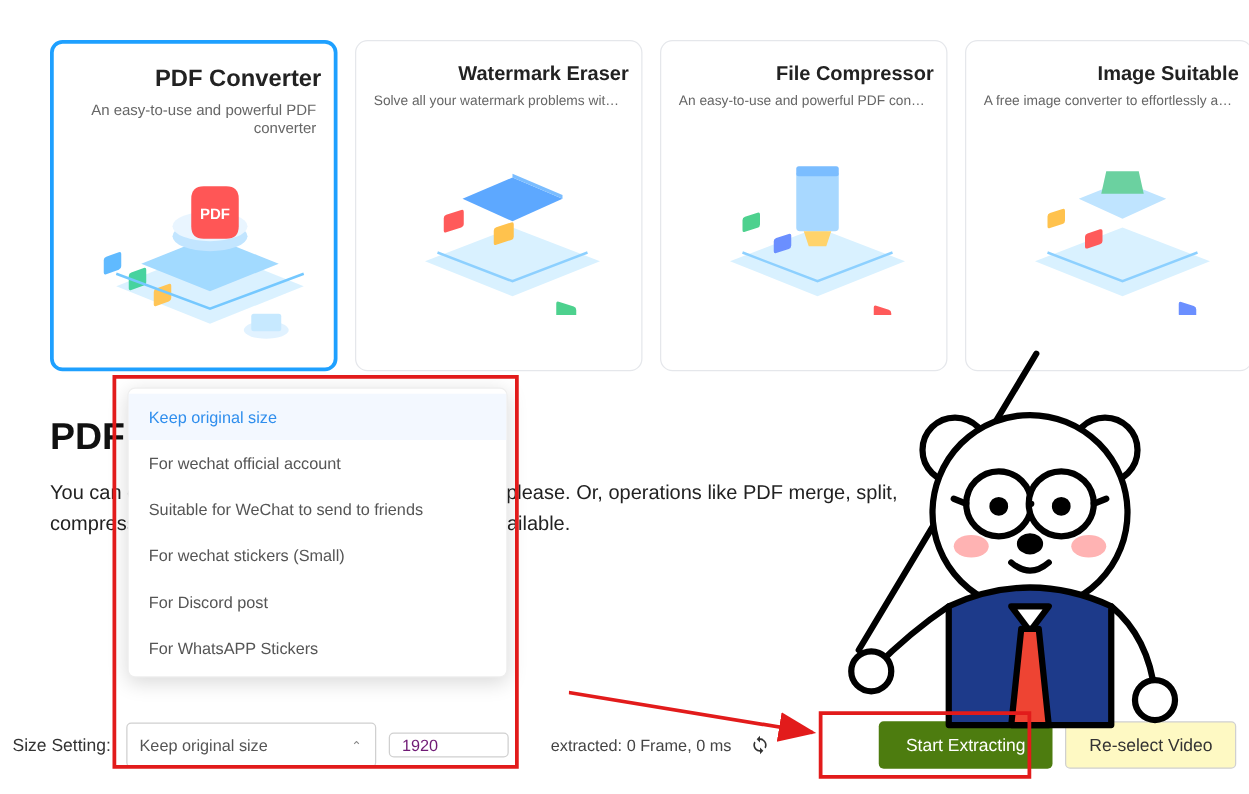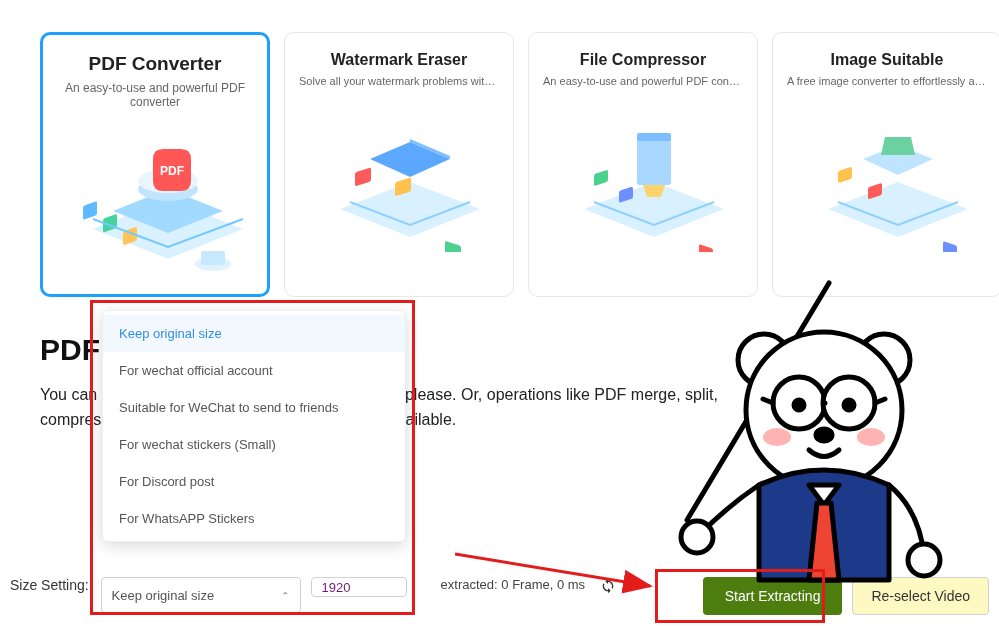--- a/index.html
+++ b/index.html
@@ -1,30 +1,30 @@
 <!DOCTYPE html>
 <html><head>
 <meta charset="utf-8">
 <style>
 * { margin: 0; padding: 0; box-sizing: border-box; }
 body { font-family: -apple-system, BlinkMacSystemFont, "Segoe UI", Arial, sans-serif; background: #fff; width: 999px; height: 635px; position: relative; overflow: hidden; }
 
 .cards-row { display: flex; gap: 14px; padding: 32px 20px 0 40px; }
-.card { border: 1px solid #e5e7eb; border-radius: 10px; width: 230px; height: 265px; padding: 18px 10px 0; text-align: center; position: relative; overflow: hidden; cursor: pointer; flex-shrink: 0; }
+.card { border: 1px solid #e5e7eb; border-radius: 10px; width: 230px; height: 265px; padding: 18px 10px 0; text-align: right; position: relative; overflow: hidden; cursor: pointer; flex-shrink: 0; }
 .card.selected { border: 3px solid #1ea0ff; }
 .card-title { font-size: 16px; font-weight: 700; color: #222; margin-bottom: 6px; }
 .card.selected .card-title { font-size: 19px; }
 .card-sub { font-size: 11px; color: #666; margin-bottom: 10px; padding: 0 4px; white-space: nowrap; overflow: hidden; text-overflow: ellipsis; }
 .card.selected .card-sub { font-size: 12px; white-space: normal; }
 .card-illus { width: 100%; height: 155px; position: relative; }
 
 .section-title { font-size: 30px; font-weight: 800; color: #111; margin: 36px 0 16px 40px; }
 .section-desc { font-size: 16px; color: #222; line-height: 1.55; margin: 0 40px; max-width: 700px; }
 
-.bottom-bar { position: absolute; bottom: 20px; left: 10px; right: 10px; display: flex; gap: 10px; font-size: 14px; color: #333; }
+.bottom-bar { position: absolute; bottom: 20px; left: 10px; right: 10px; display: flex; align-items: center; gap: 10px; font-size: 14px; color: #333; }
 .size-label { margin-right: 2px; }
 .size-select { border: 1px solid #d0d0d0; border-radius: 4px; height: 36px; width: 200px; display: flex; align-items: center; justify-content: space-between; padding: 0 10px; background: #fff; cursor: pointer; color: #555; font-size: 13px; }
 .size-input { border: 1px solid #d0d0d0; border-radius: 4px; height: 20px; width: 96px; padding: 0 10px; font-size: 13px; color: #701a75; }
 .status-text { margin-left: 24px; color: #444; font-size: 13px; }
 .refresh-btn { width: 18px; height: 18px; cursor: pointer; display: inline-flex; align-items: center; justify-content: center; margin-left: 4px; }
 .start-btn { background: #4d7c0f; color: #fff; border: none; border-radius: 4px; height: 38px; padding: 0 22px; font-size: 14px; cursor: pointer; margin-left: auto; }
 .reselect-btn { background: #fef9c3; color: #333; border: 1px solid #d0d0d0; border-radius: 4px; height: 38px; padding: 0 18px; font-size: 14px; cursor: pointer; }
 
 .dropdown { position: absolute; left: 102px; top: 310px; width: 304px; background: #fff; border: 1px solid #eee; border-radius: 6px; box-shadow: 0 4px 16px rgba(0,0,0,0.15); z-index: 50; padding: 4px 0; }
 .drop-item { padding: 11px 16px; font-size: 13px; color: #555; cursor: pointer; }

